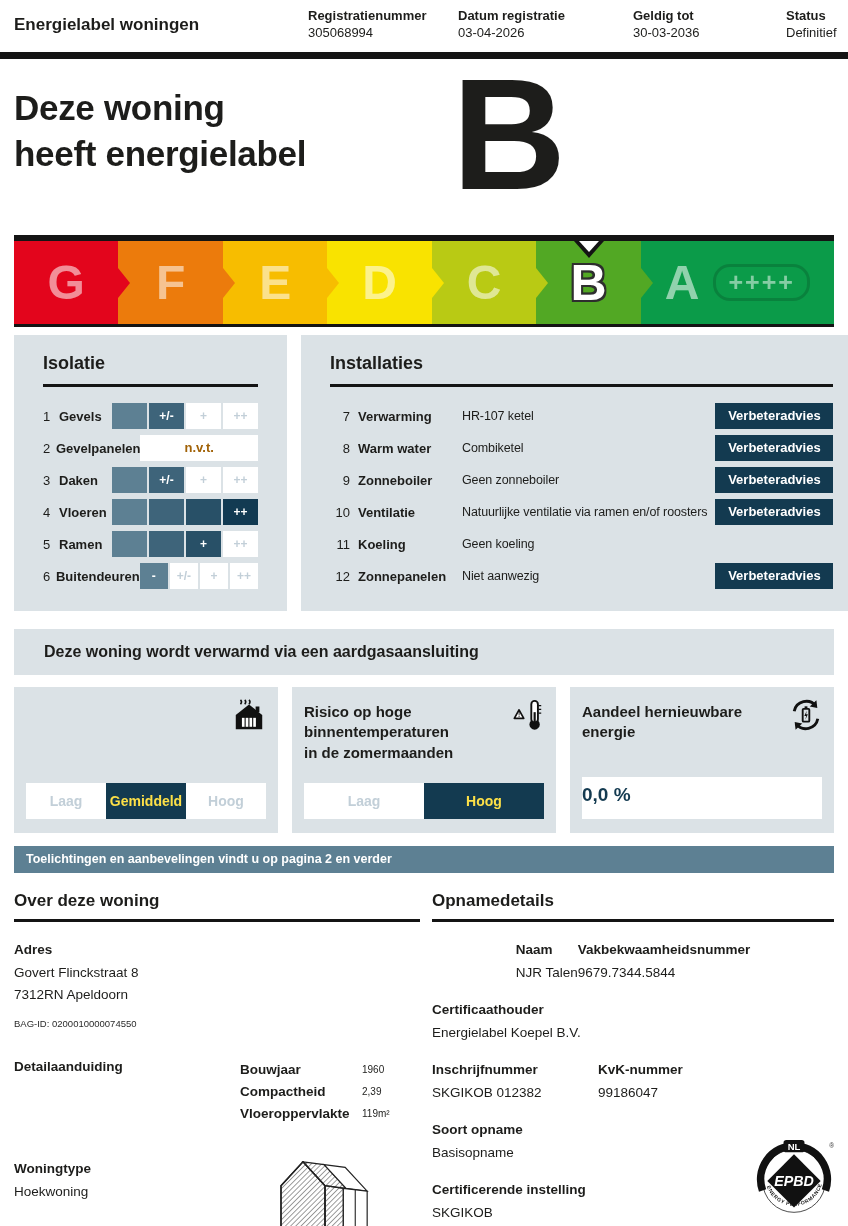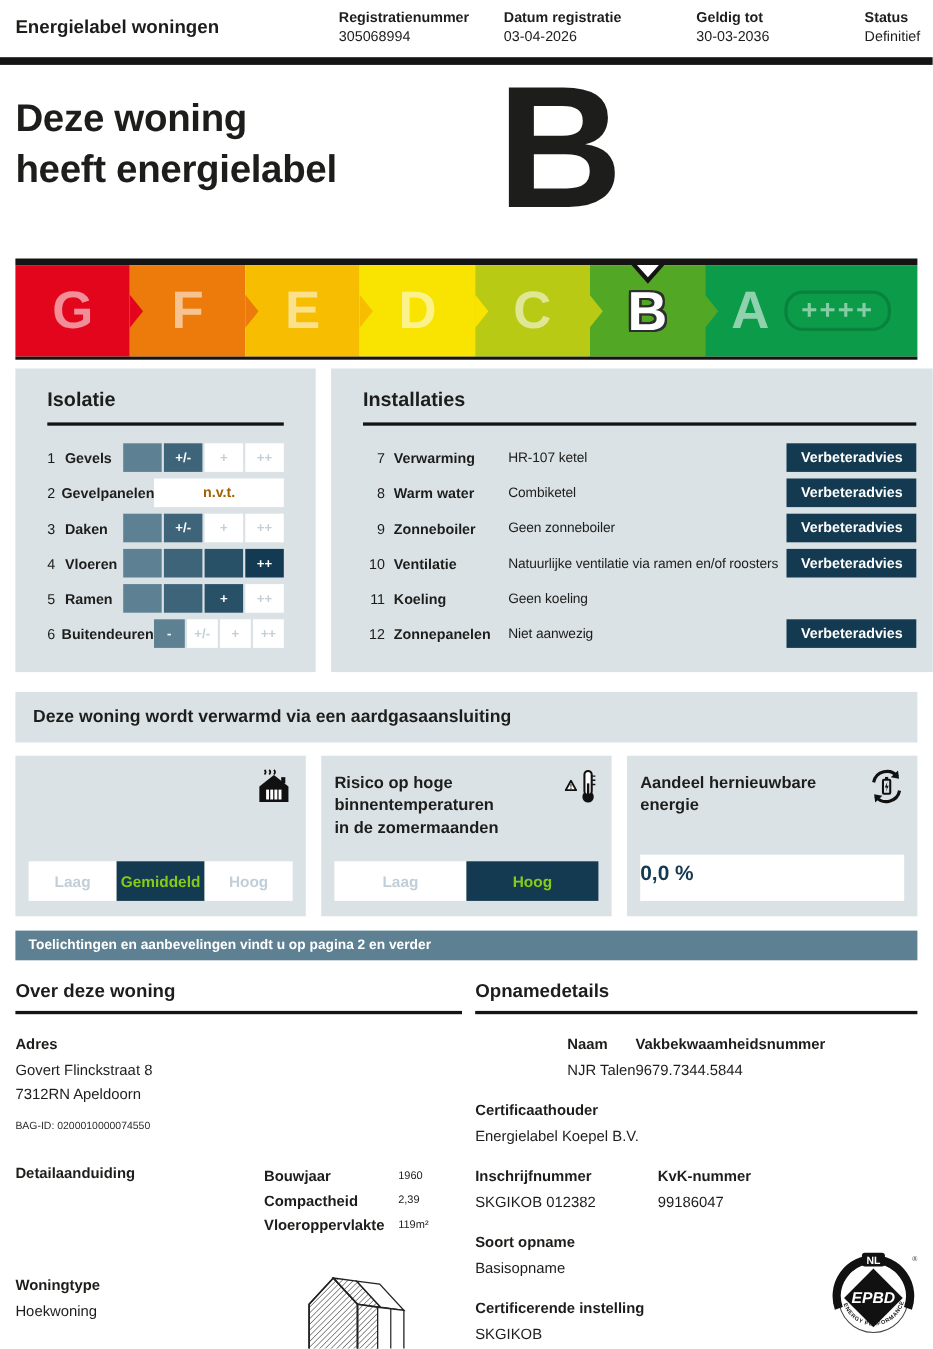--- a/index.html
+++ b/index.html
@@ -53,29 +53,29 @@
   .cell.on{color:#fff}
   .nvt{flex:1;height:26px;line-height:26px;background:#fff;text-align:center;font-size:13px;font-weight:bold;color:#a16207}
   .inst-row{display:grid;grid-template-columns:20px 96px 1fr 118px;gap:0 8px;align-items:center;min-height:26px;margin-bottom:6px}
   .inst-num{text-align:right;font-size:13px}
   .inst-label{font-size:13px;font-weight:bold}
   .inst-value{font-size:12.5px;white-space:nowrap;letter-spacing:-0.1px}
   .adv-btn{display:block;width:100%;height:26px;line-height:26px;background:#133a50;color:#fff;
     font-family:inherit;font-size:13px;font-weight:bold;text-align:center;border:none;cursor:pointer}
   
   .gas-banner{margin:18px 14px 12px;height:46px;background:#dbe2e6;display:flex;align-items:center;
-    padding-left:16px;font-size:16px;font-weight:bold}
+    padding-left:30px;font-size:16px;font-weight:bold}
   
   .panels{display:flex;gap:14px;margin:12px 14px 0}
   .panel{flex:1;background:#dbe2e6;height:146px;padding:15px 12px 14px;display:flex;flex-direction:column;position:relative}
   .panel-title{font-size:15px;font-weight:bold;line-height:1.35;white-space:pre-line;padding-right:40px}
   .panel-icon{position:absolute;top:11px;right:11px}
   .opts{margin-top:auto;display:flex;height:36px}
   .opt{flex:1;background:#fff;color:#c2cfd8;font-size:14px;font-weight:bold;text-align:center;line-height:36px}
-  .opt.sel{background:#133a50;color:#84cc16}
+  .opt.sel{background:#133a50;color:#fde047}
   .pval{margin-top:auto;height:42px;line-height:36px;background:#fff;color:#133a50;
     font-size:19px;font-weight:bold;text-align:left}
   
   .note-banner{margin:13px 14px 0;height:27px;line-height:27px;background:#5d8093;color:#fff;
     font-size:12.5px;font-weight:bold;padding-left:12px}
   
   .bottom{display:flex;margin:16px 14px 0;height:338px}
   .col{position:relative}
   .col-left{width:406px;flex:none}
   .col-right{flex:1;margin-left:12px}

